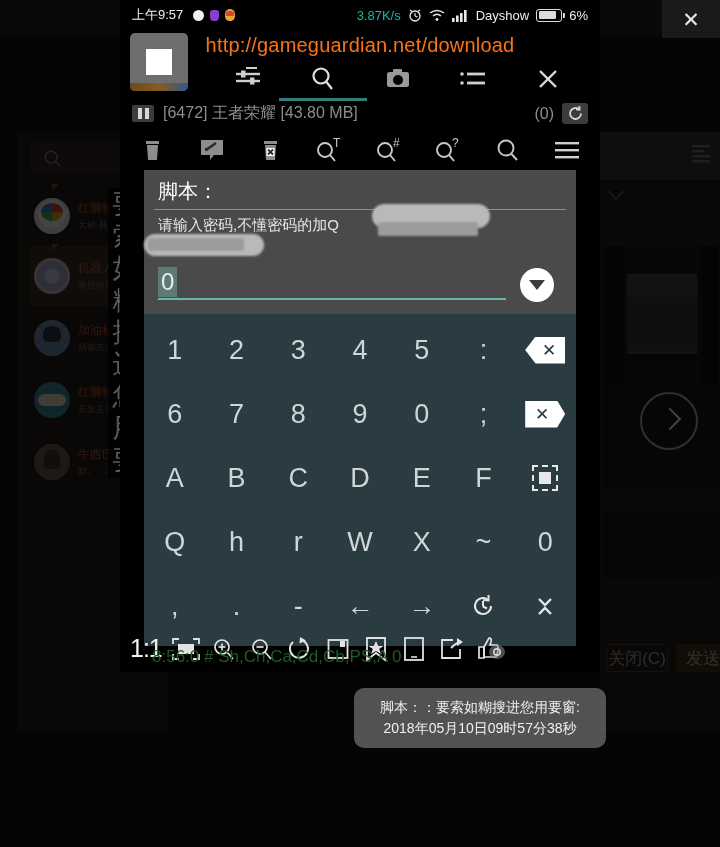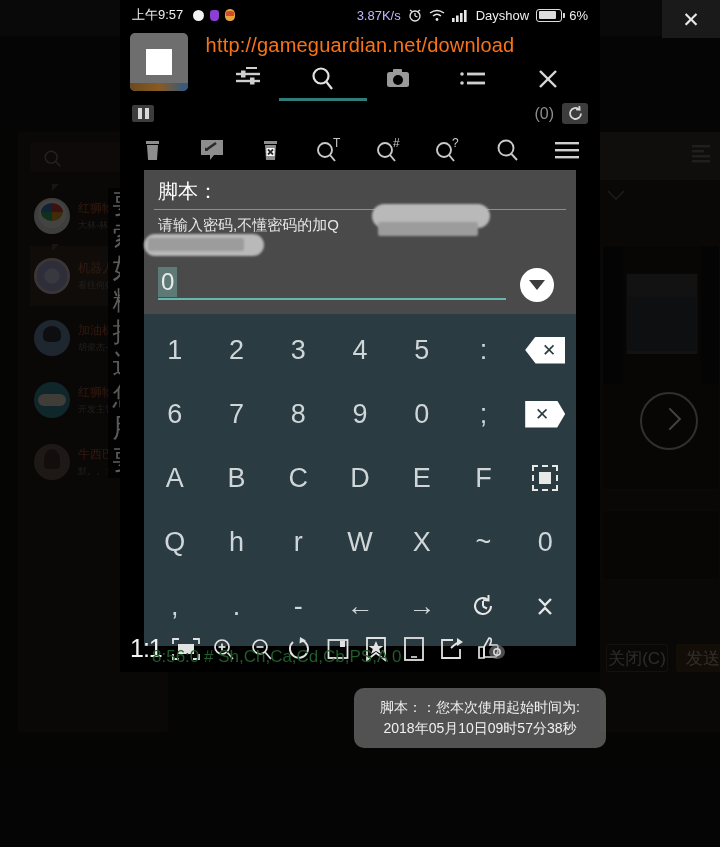--- a/index.html
+++ b/index.html
@@ -100,21 +100,21 @@
     height: 30px; display: flex; align-items: center; padding: 0 12px;
     font-size: 13px; color: #e3e3e3; background: #000;
   }
   .sb-time { font-size: 13px; color: #efefef; }
   .sb-dots { display: flex; align-items: center; gap: 6px; margin-left: 10px; }
   .dot-w { width: 11px; height: 11px; border-radius: 50%; background: #f2f2f2; }
   .dot-p { width: 9px; height: 11px; background: #8a3fd1; border-radius: 3px 3px 40% 40%; }
   .dot-q { width: 10px; height: 12px; background: #e8a33d; border-radius: 45% 45% 40% 40%; position: relative; }
   .dot-q::after { content:""; position:absolute; left:1px; top:2px; width:8px; height:5px; background:#d14b2a; border-radius: 40% 40% 0 0;}
   .sb-right { margin-left: auto; display: flex; align-items: center; gap: 7px; }
-  .sb-speed { font-size: 13px; color: #c4b5fd; }
+  .sb-speed { font-size: 13px; color: #14b8a6; }
   .sb-carrier { font-size: 13px; color: #efefef; }
   .sb-batt {
     width: 26px; height: 13px; border: 1.5px solid #dcdcdc; border-radius: 3px;
     position: relative;
   }
   .sb-batt::after { content:""; position:absolute; right:-4px; top:3.5px; width:2.5px; height:5px; background:#dcdcdc; border-radius:0 1px 1px 0;}
   .sb-batt i { position:absolute; left:1.5px; top:1.5px; bottom:1.5px; width:70%; background:#dcdcdc; border-radius:1px; display:block;}
   .sb-pct { font-size: 13px; color: #efefef; }
 
   
@@ -442,20 +442,21 @@
           <line x1="22" y1="6" x2="6" y2="22" stroke="#d8d8d8" stroke-width="2.4"></line>
         </svg>
       </div>
     </div>
 
     <div class="gg-proc">
       <div class="pause-btn">
           <b></b>
           <b></b>
         </div>
+      <div>[6472] 王者荣耀 [43.80 MB]</div>
       <div class="right">
         <div>(0)</div>
         <div class="refresh-btn">
           <svg width="17" height="17" viewBox="0 0 17 17">
             <path d="M14 8.5a5.5 5.5 0 1 1-1.8-4.1" fill="none" stroke="#d8d8d8" stroke-width="1.8"></path>
             <polyline points="12.3,1 12.6,4.7 9,4.4" fill="none" stroke="#d8d8d8" stroke-width="1.8"></polyline>
           </svg>
         </div>
       </div>
     </div>
@@ -605,21 +606,21 @@
               <polyline points="6,7 12,13 18,7" fill="none" stroke="#e6e6e6" stroke-width="2.4"></polyline>
               <polyline points="6,22 12,16 18,22" fill="none" stroke="#e6e6e6" stroke-width="2.4"></polyline>
             </svg>
           </div>
         </div>
       </div>
 
     </div>
 
     <div class="toast">
-      <div>脚本：：您本次使用起始时间为:</div>
+      <div>脚本：：要索如糊搜进您用要窗:</div>
       <div>2018年05月10日09时57分38秒</div>
     </div>
 
     <div class="gg-bottom">
       <div class="bottom-green">8:56:0 # Sh,Ch,Ca,Cd,Cb,PS,A 0</div>
       <div class="ratio">1:1</div>
       <div class="bi">
         <svg width="30" height="24" viewBox="0 0 30 24">
           <polyline points="2,7 2,2 8,2" fill="none" stroke="#e2e2e2" stroke-width="1.8"></polyline>
           <polyline points="22,2 28,2 28,7" fill="none" stroke="#e2e2e2" stroke-width="1.8"></polyline>

